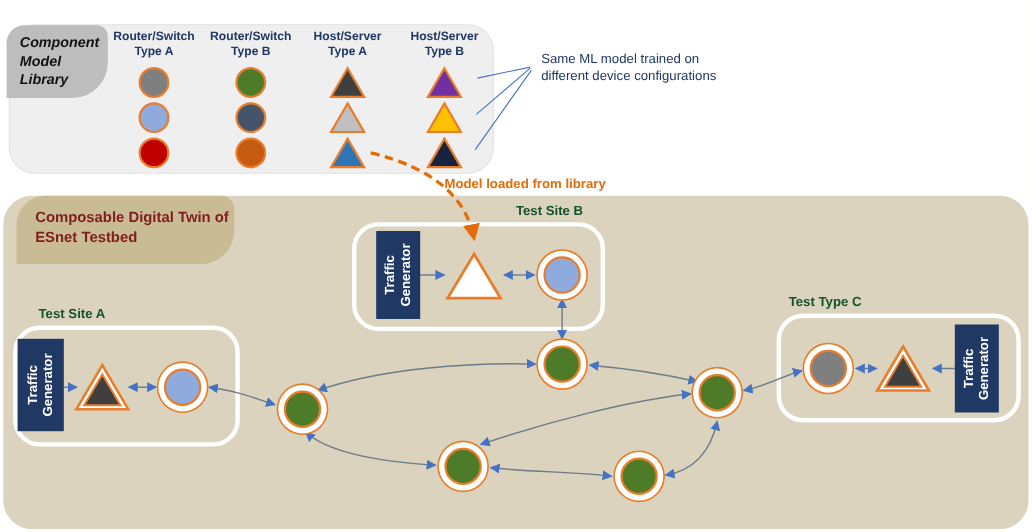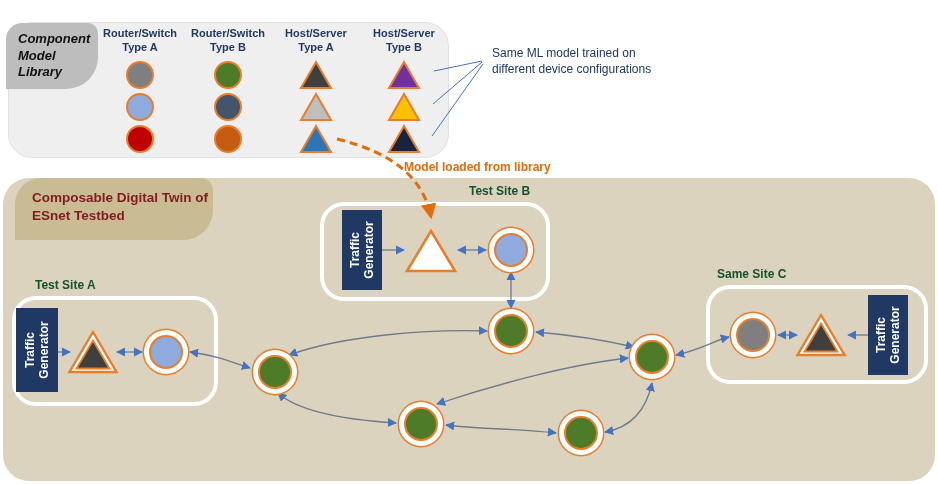--- a/index.html
+++ b/index.html
@@ -140,21 +140,21 @@
   <div class="annotation">Same ML model trained on different device configurations</div>
 
   <div class="twin-panel"></div>
   <div class="twin-header">Composable Digital Twin of ESnet Testbed</div>
   <div class="loaded-label">Model loaded from library</div>
 
   <div class="site-label a">Test Site A</div>
   <div class="site-box a"></div>
   <div class="site-label b">Test Site B</div>
   <div class="site-box b"></div>
-  <div class="site-label c">Same Site C</div>
+  <div class="site-label c">Test Type C</div>
   <div class="site-box c"></div>
 
   <div class="tg-box a">
     <span class="tg-text">Traffic Generator</span>
   </div>
   <div class="tg-box b">
     <span class="tg-text">Traffic Generator</span>
   </div>
   <div class="tg-box c">
     <span class="tg-text">Traffic Generator</span>

